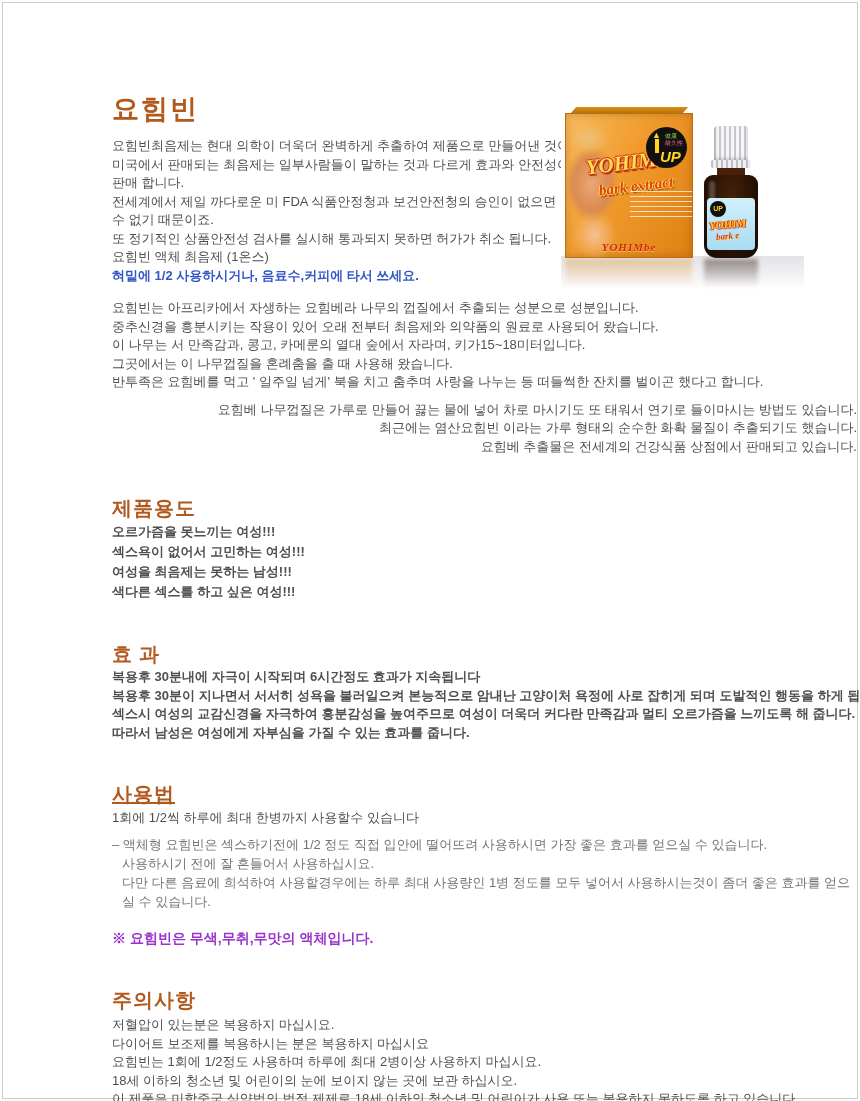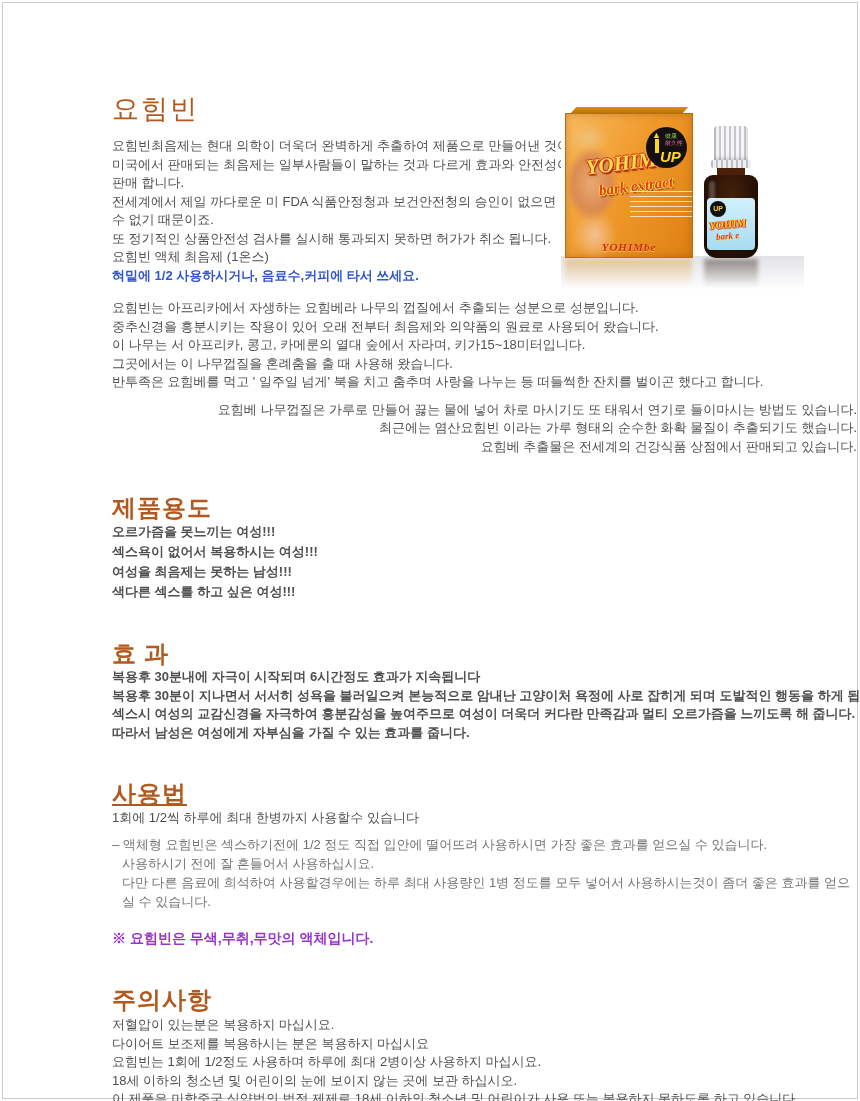--- a/index.html
+++ b/index.html
@@ -2,29 +2,29 @@
 <html><head>
 <meta charset="utf-8">
 <style>
   * { margin:0; padding:0; box-sizing:border-box; }
   html,body { background:#ffffff; }
   body { width:860px; height:1101px; font-family:"Liberation Sans", sans-serif; position:relative; overflow:hidden; }
   .page { position:absolute; left:0; top:0; width:860px; height:1101px; background:#fff; }
   .frame { position:absolute; left:2px; top:2px; right:2px; bottom:2px; border:1px solid #cbcbcb; pointer-events:none; }
 
   .content { position:absolute; left:112px; top:0; width:745px; }
-  h1.title { margin:94px 0 13px 0; font-family:"Liberation Serif", serif; font-weight:400;
+  h1.title { margin:94px 0 13px 0; font-family:"Liberation Serif", serif; font-weight:700;
              font-size:27px; line-height:30px; color:#b2591e; letter-spacing:2px; }
   .para { font-size:13px; line-height:18.5px; color:#4f4f4f; }
   .para .line { white-space:nowrap; }
   .highlight-blue { color:#3156c8; font-weight:700; }
   .p1 { margin-top:0; }
   .p2 { margin-top:14px; }
   .p3 { margin-top:9px;text-align:right; }
-  h2.section { font-family:"Liberation Serif", serif; font-weight:700; font-size:24px; line-height:24px;
+  h2.section { font-family:"Liberation Serif", serif; font-weight:700; font-size:20px; line-height:24px;
                color:#b2591e; letter-spacing:1px;margin-top:40px; }
   .h-uses { margin-top:21px; }
   .list-uses { margin-top:2px; line-height:20px;font-weight:bold; }
   .h-effect { margin-top:14px; }
   .list-effect { margin-top:2px;font-weight:bold; }
   .h-usage { margin-top:10px;text-decoration:underline; }
   .usage-intro { margin-top:2px; line-height:19px; }
   .usage-item { margin-top:8px; font-size:13px; line-height:19px; color:#737373; }
   .usage-item.second { margin-top:0; }
   .usage-item .sub { padding-left:10px; }
@@ -108,35 +108,35 @@
       <div class="line">전세계에서 제일 까다로운 미 FDA 식품안정청과 보건안전청의 승인이 없으면 최음제를 판매할</div>
       <div class="line">수 없기 때문이죠.</div>
       <div class="line">또 정기적인 상품안전성 검사를 실시해 통과되지 못하면 허가가 취소 됩니다.</div>
       <div class="line">요힘빈 액체 최음제 (1온스)</div>
       <div class="line highlight-blue">혀밑에 1/2 사용하시거나, 음료수,커피에 타서 쓰세요.</div>
     </div>
 
     <div class="para p2">
       <div class="line">요힘빈는 아프리카에서 자생하는 요힘베라 나무의 껍질에서 추출되는 성분으로 성분입니다.</div>
       <div class="line">중추신경을 흥분시키는 작용이 있어 오래 전부터 최음제와 의약품의 원료로 사용되어 왔습니다.</div>
-      <div class="line">이 나무는 서 아프리카, 콩고, 카메룬의 열대 숲에서 자라며, 키가15~18미터입니다.</div>
+      <div class="line">이 나무는 서 만족감과, 콩고, 카메룬의 열대 숲에서 자라며, 키가15~18미터입니다.</div>
       <div class="line">그곳에서는 이 나무껍질을 혼례춤을 출 때 사용해 왔습니다.</div>
       <div class="line">반투족은 요힘베를 먹고 ' 일주일 넘게'  북을 치고 춤추며 사랑을 나누는 등 떠들썩한 잔치를 벌이곤 했다고 합니다.</div>
     </div>
 
     <div class="para p3">
       <div class="line">요힘베 나무껍질은 가루로 만들어 끓는 물에 넣어 차로 마시기도 또 태워서 연기로 들이마시는 방법도 있습니다.</div>
       <div class="line">최근에는 염산요힘빈 이라는 가루 형태의 순수한 화확 물질이 추출되기도 했습니다.</div>
       <div class="line">요힘베 추출물은 전세계의 건강식품 상점에서 판매되고 있습니다.</div>
     </div>
 
     <h2 class="section h-uses">제품용도</h2>
     <div class="para list-uses">
       <div class="line">오르가즘을 못느끼는 여성!!!</div>
-      <div class="line">섹스욕이 없어서 복용하시는 여성!!!</div>
+      <div class="line">섹스욕이 없어서 고민하는 여성!!!</div>
       <div class="line">여성을 최음제는 못하는 남성!!!</div>
       <div class="line">색다른 섹스를 하고 싶은 여성!!!</div>
     </div>
 
     <h2 class="section h-effect">효 과</h2>
     <div class="para list-effect">
       <div class="line">복용후 30분내에 자극이 시작되며 6시간정도 효과가 지속됩니다</div>
       <div class="line">복용후 30분이 지나면서 서서히 성욕을 불러일으켜 본능적으로 암내난 고양이처 욕정에 사로 잡히게 되며 도발적인 행동을 하게 됩니다.</div>
       <div class="line">섹스시 여성의 교감신경을 자극하여 흥분감성을 높여주므로 여성이 더욱더 커다란 만족감과 멀티 오르가즘을 느끼도록 해 줍니다.</div>
       <div class="line">따라서 남성은 여성에게 자부심을 가질 수 있는 효과를 줍니다.</div>

